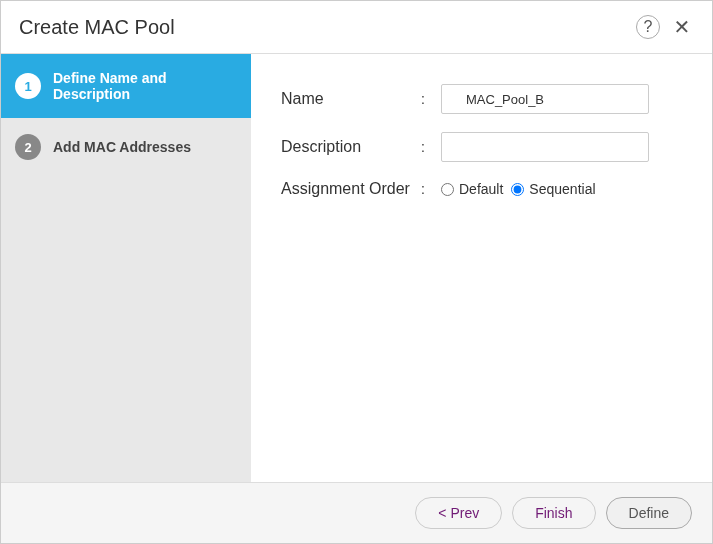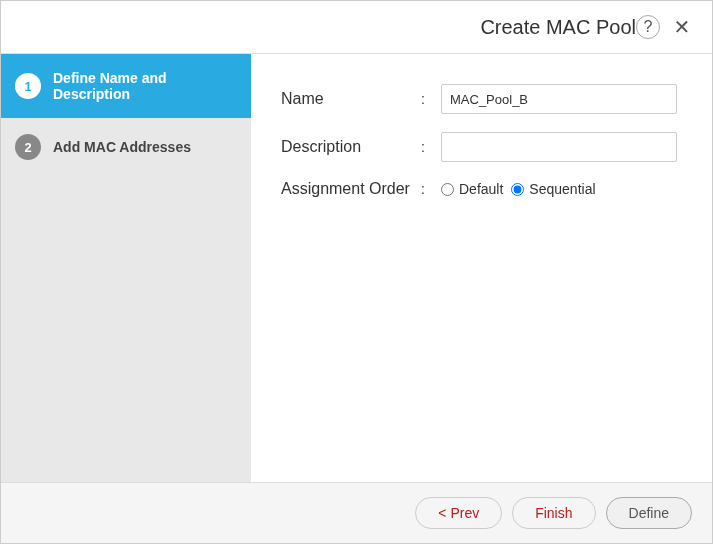--- a/index.html
+++ b/index.html
@@ -20,21 +20,21 @@
       display: flex;
       flex-direction: column;
       border: 1px solid #ccc;
       box-shadow: 0 2px 10px rgba(0,0,0,0.3);
     }
     .dialog-header {
       background: #fff;
       padding: 14px 18px;
       display: flex;
       align-items: center;
-      justify-content: flex-end;
+      justify-content: space-between;
       border-bottom: 1px solid #ddd;
       flex-shrink: 0;
     }
     .dialog-title {
       font-size: 20px;
       font-weight: 400;
       color: #333;
     }
     .header-icons {
       display: flex;
@@ -131,25 +131,25 @@
       color: #333;
       flex-shrink: 0;
     }
     .form-colon {
       width: 20px;
       color: #333;
       font-size: 14px;
       flex-shrink: 0;
     }
     .form-input {
-      width: 236px;
+      width: 208px;
       height: 30px;
       border: 1px solid #ccc;
       border-radius: 2px;
-      padding: 4px 8px;
+      padding: 4px 24px;
       font-size: 13px;
       color: #333;
       outline: none;
     }
     .radio-group {
       display: flex;
       align-items: center;
       gap: 8px;
     }
     .radio-option {
@@ -182,21 +182,21 @@
       background: #f0f0f0;
       color: #555;
     }
     .btn-primary {
       background: #fff;
       border: 1.5px solid #444;
       color: #333;
       font-weight: 500;
     }
     .btn-disabled {
-      color: #b91c1c;
+      color: #701a75;
       border-color: #ccc;
       cursor: default;
       background: #f5f5f5;
     }
   </style>
 </head>
 <body>
 
 <div class="dialog">
 

